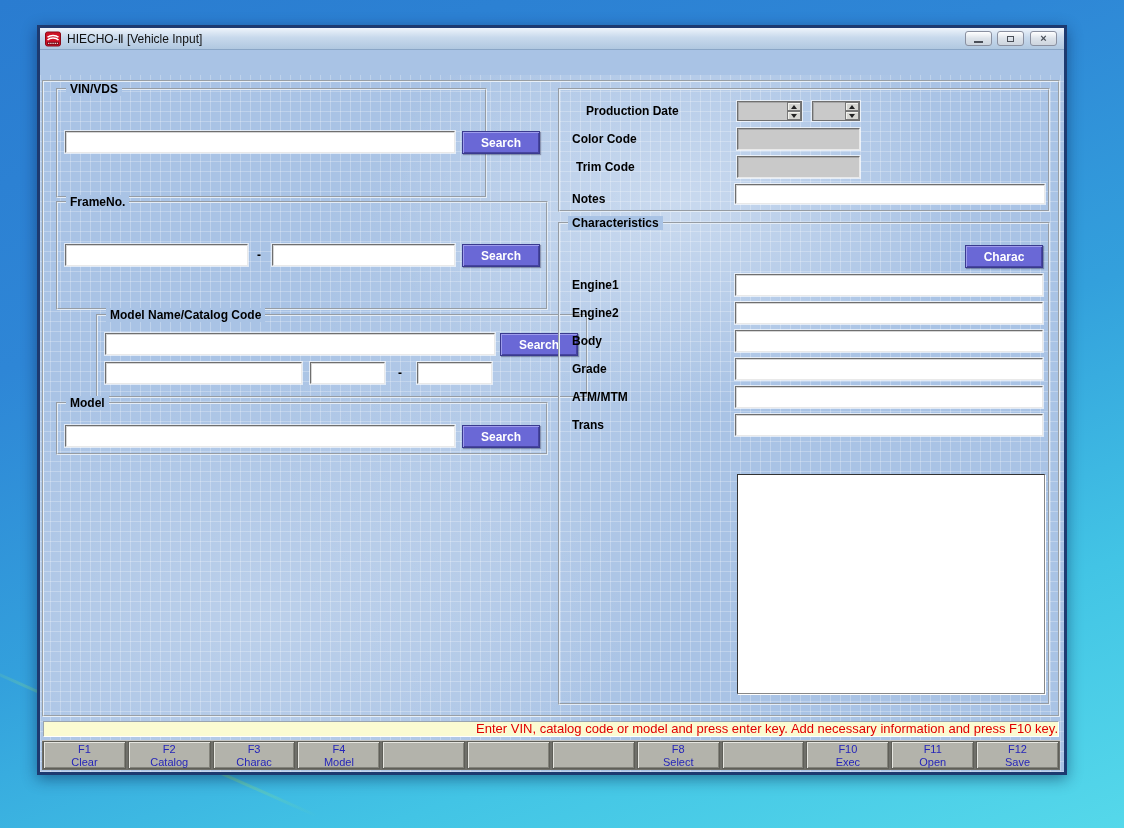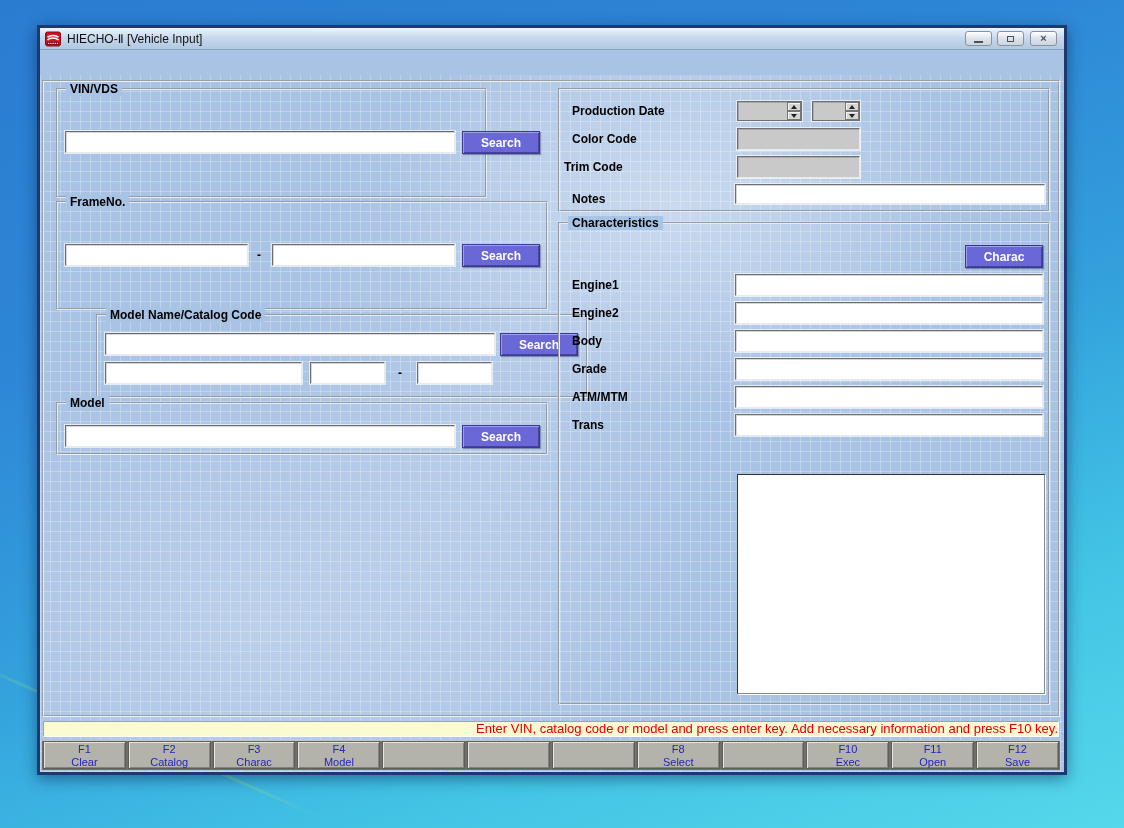--- a/index.html
+++ b/index.html
@@ -157,21 +157,21 @@
       <input class="tb" style="left: 319px; top: 46px; width: 75px; height: 22px;" value="">
     </div>
 
     <div class="group" style="left:16px; top:327px; width:492px; height:53px;">
       <span class="group-label">Model</span>
       <input class="tb" style="left: 7px; top: 21px; width: 390px; height: 22px;" value="">
       <div class="btn-search" style="left:404px; top:21px; width:78px; height:23px;">Search</div>
     </div>
 
     <div class="group" style="left:518px; top:13px; width:492px; height:124px;">
-      <span class="field-label" style="left:12px; top:14px;">Production Date</span>
+      <span class="field-label" style="left:26px; top:14px;">Production Date</span>
       <div class="spinner" style="left:177px; top:11px; width:65px;">
         <div class="spin-btns">
           <div class="spin-btn">
               <i class="tri-up"></i>
             </div>
           <div class="spin-btn">
               <i class="tri-down"></i>
             </div>
         </div>
       </div>
@@ -180,21 +180,21 @@
           <div class="spin-btn">
               <i class="tri-up"></i>
             </div>
           <div class="spin-btn">
               <i class="tri-down"></i>
             </div>
         </div>
       </div>
       <span class="field-label" style="left:12px; top:42px;">Color Code</span>
       <input class="tb gray" style="left: 177px; top: 38px; width: 123px; height: 22px;" disabled="" value="">
-      <span class="field-label" style="left:4px; top:70px;">Trim Code</span>
+      <span class="field-label" style="left:16px; top:70px;">Trim Code</span>
       <input class="tb gray" style="left: 177px; top: 66px; width: 123px; height: 22px;" disabled="" value="">
       <span class="field-label" style="left:12px; top:102px;">Notes</span>
       <input class="tb" style="left: 175px; top: 94px; width: 310px; height: 20px;" value="">
     </div>
 
     <div class="group" style="left:518px; top:147px; width:492px; height:483px;">
       <span class="group-label">Characteristics</span>
       <div class="btn-search" style="left:405px; top:21px; width:78px; height:23px;">Charac</div>
 
       <span class="field-label" style="left:12px; top:54px;">Engine1</span>

